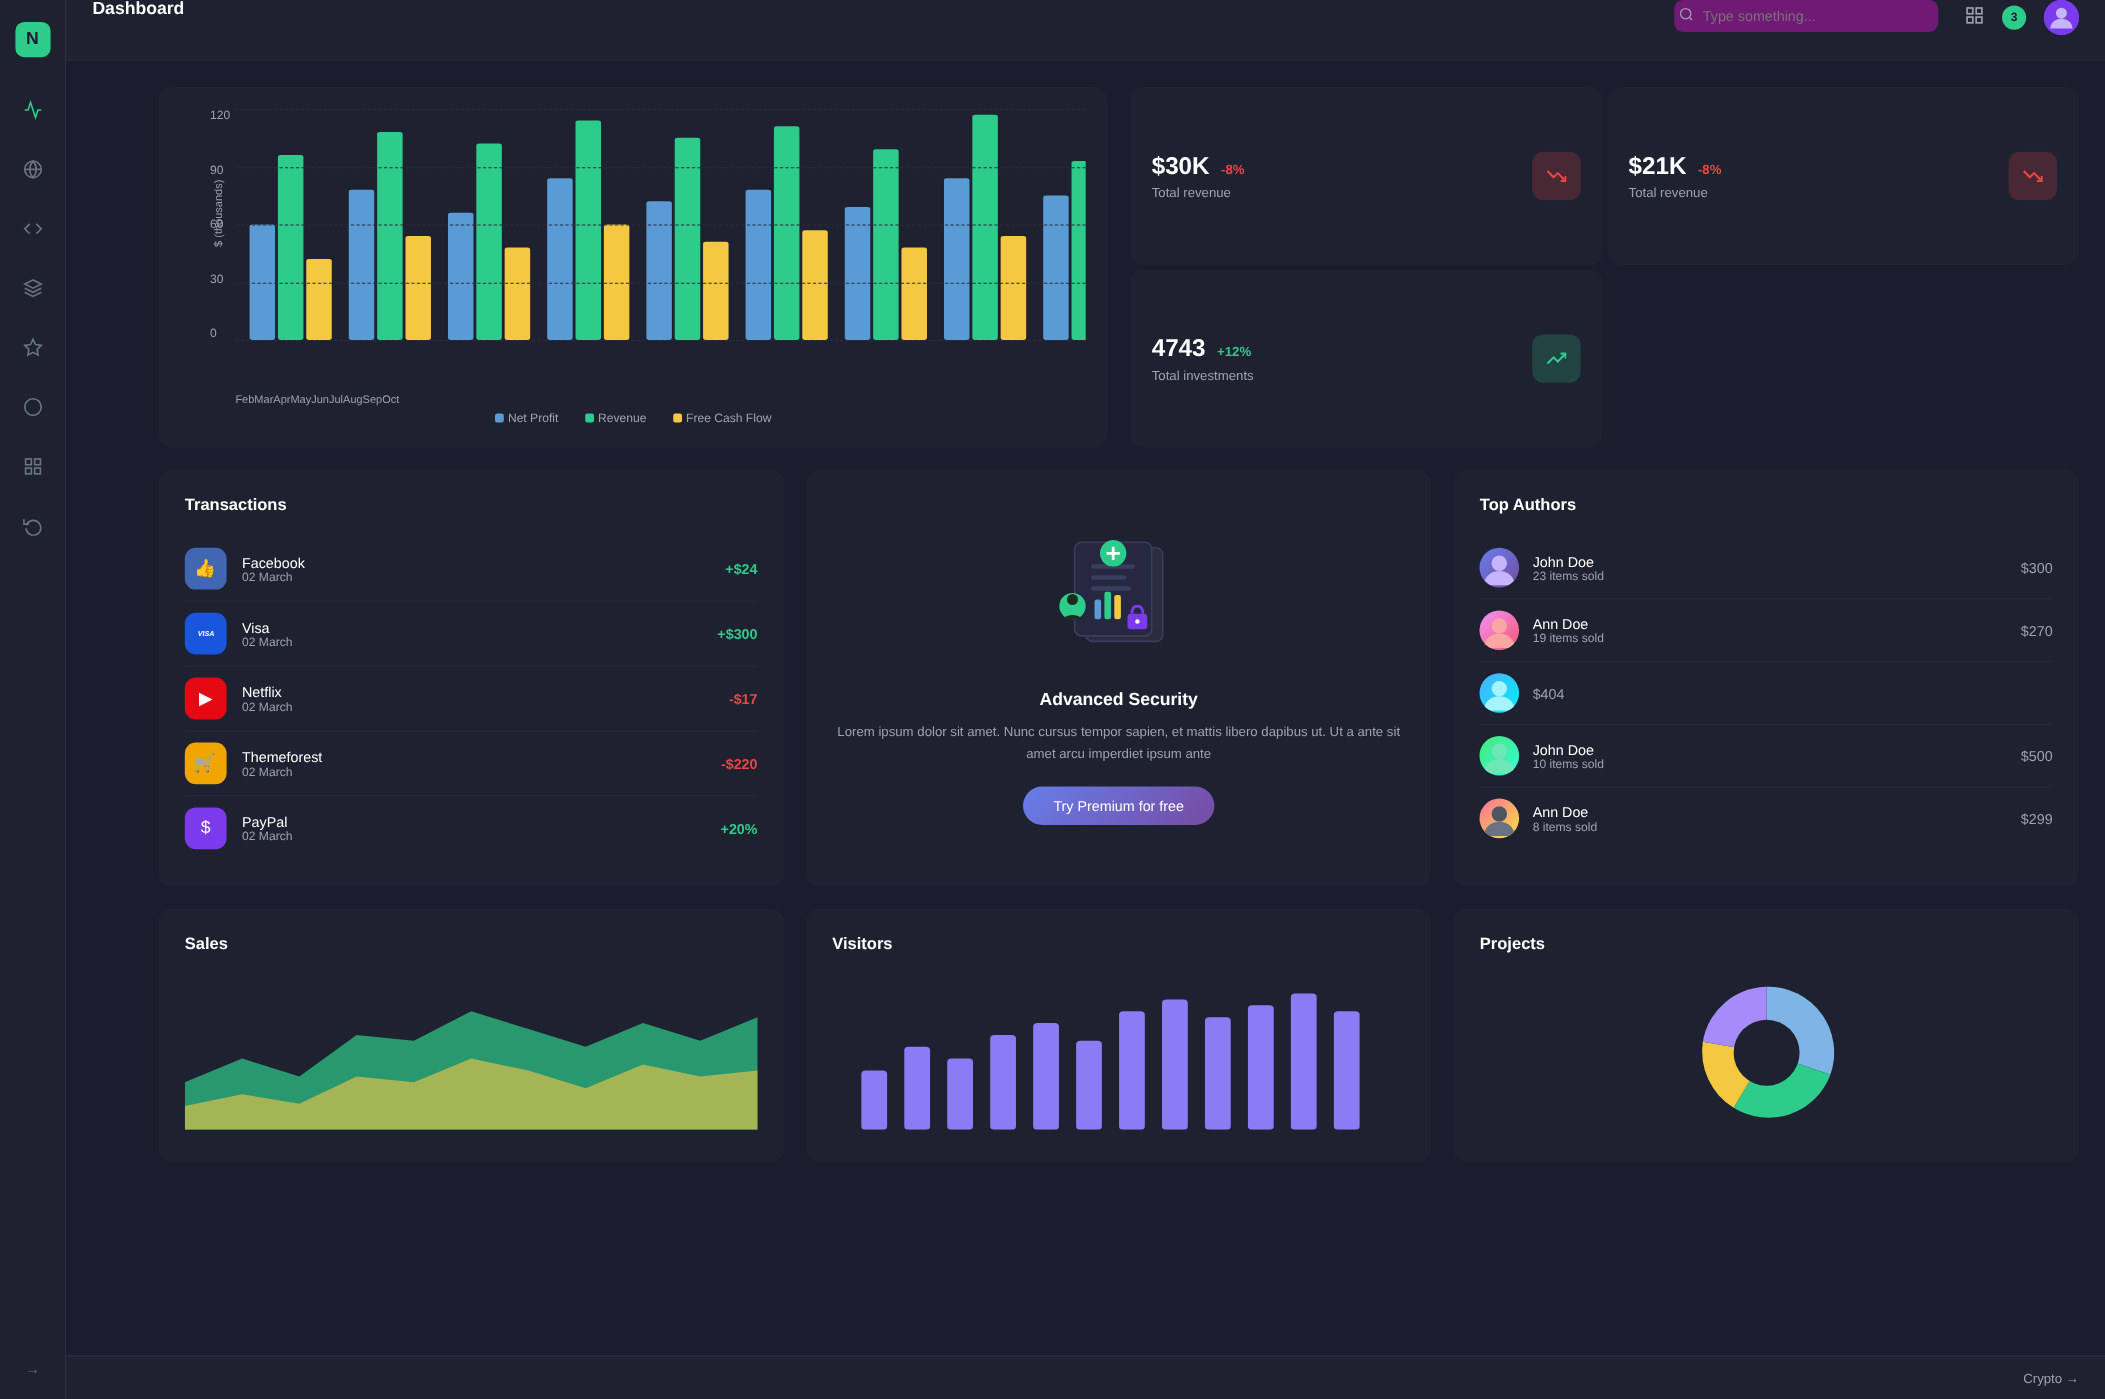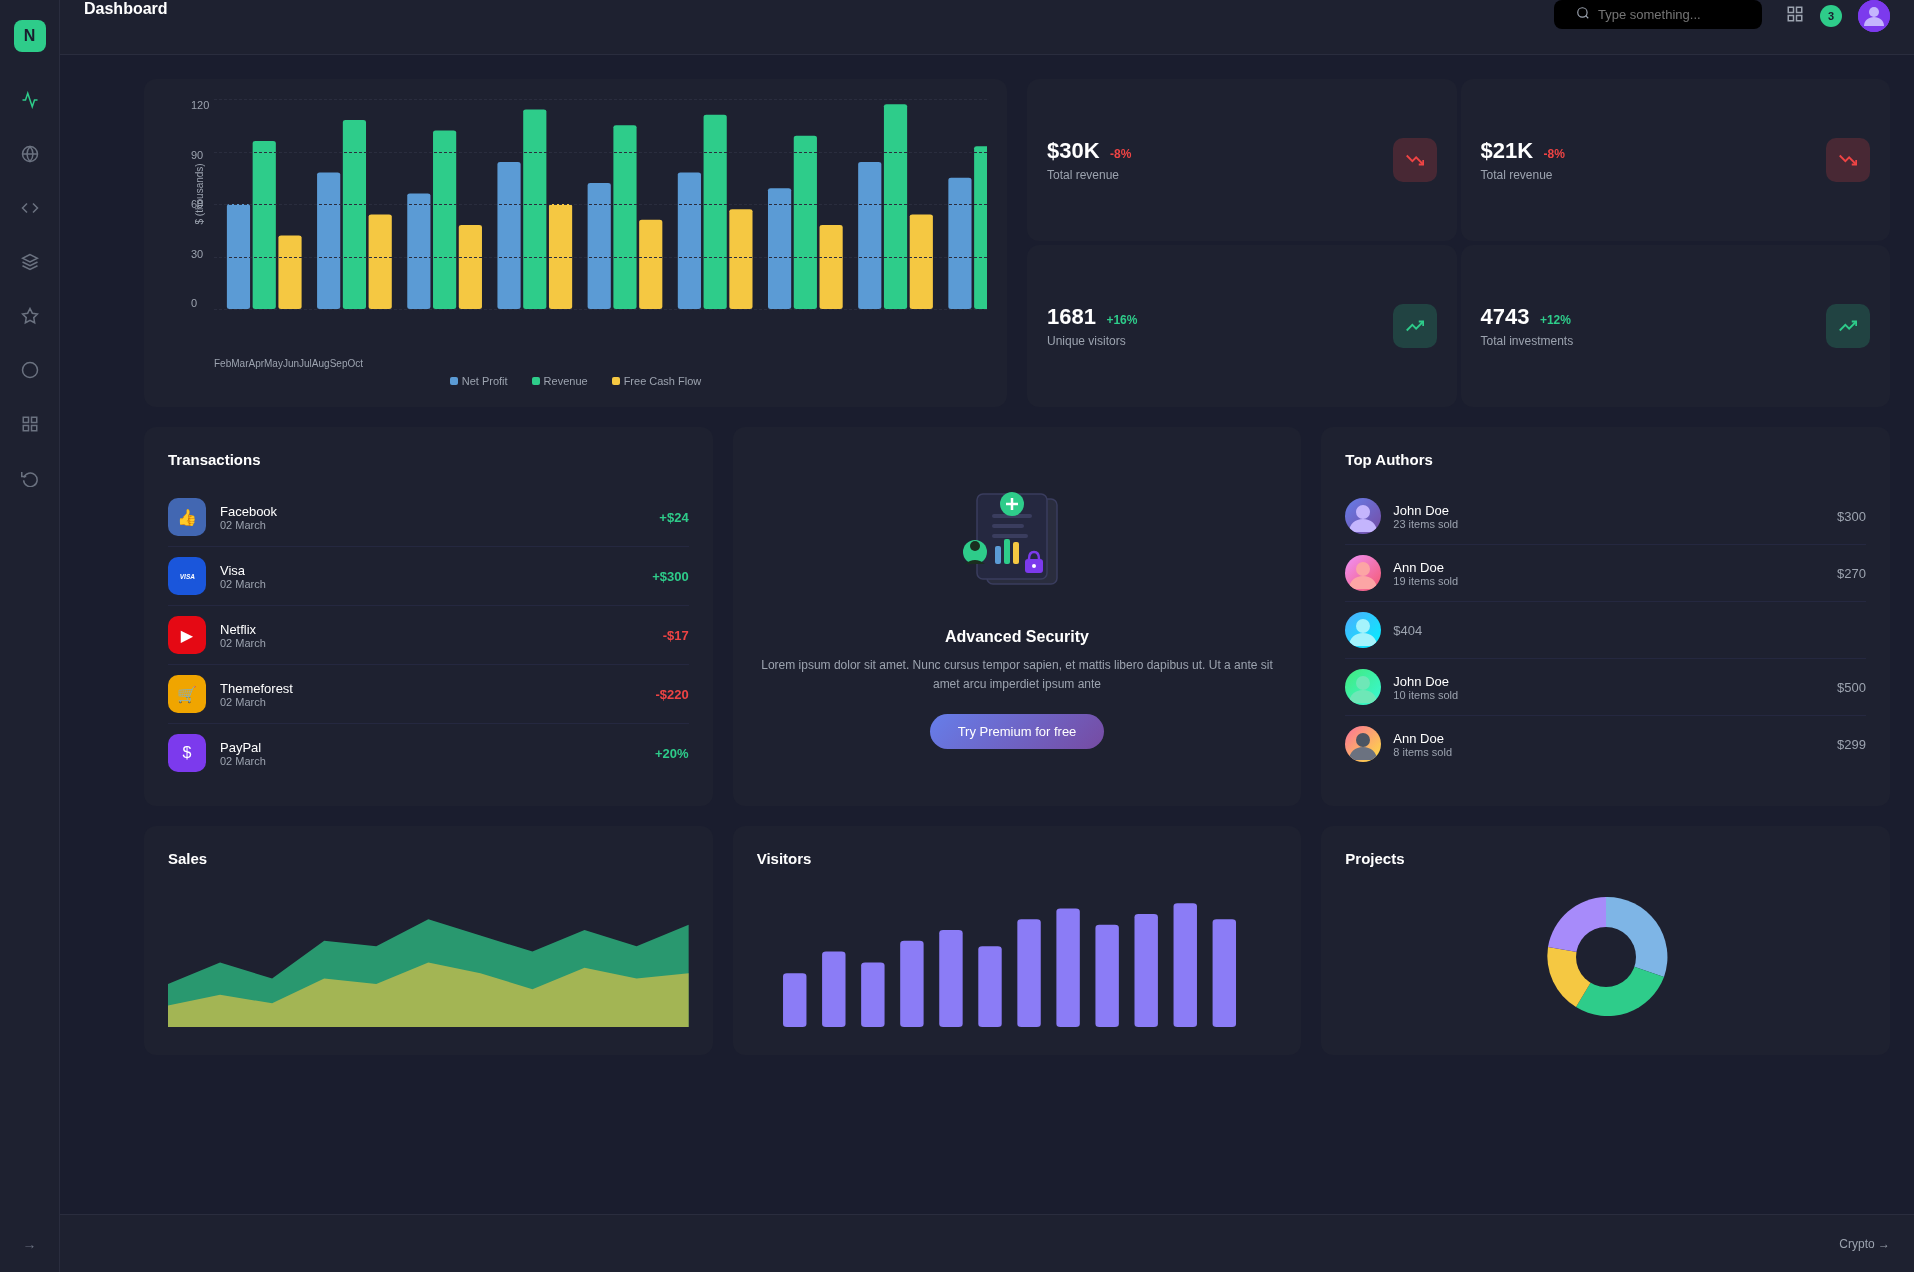--- a/index.html
+++ b/index.html
@@ -25,22 +25,22 @@
     .sidebar-arrow { color: #6b7280; font-size: 14px; cursor: pointer; margin-top: 20px; }
 
     
     .topbar {
       position: fixed; top: 0; left: 60px; right: 0; height: 55px; background: #1e2130;
       display: flex; align-items: flex-start; padding: 0 24px; z-index: 99;
       border-bottom: 1px solid #2a2d3e;
     }
     .topbar-title { font-size: 16px; font-weight: 600; color: #fff; margin-right: auto; }
     .topbar-search {
-      display: flex; align-items: center; background: #000000; border-radius: 8px;
-      padding: 6px 22px; gap: 8px; width: 208px;
+      display: flex; align-items: center; background: #701a75; border-radius: 8px;
+      padding: 6px 4px; gap: 8px; width: 240px;
     }
     .topbar-search input {
       background: none; border: none; color: #9ca3af; font-size: 13px; outline: none; width: 100%;
     }
     .topbar-search-icon { color: #9ca3af; font-size: 13px; }
     .topbar-right { display: flex; align-items: center; gap: 16px; margin-left: 24px; }
     .topbar-grid-icon { color: #9ca3af; font-size: 18px; cursor: pointer; }
     .topbar-badge {
       background: #2ecc8a; color: #1a1d2e; border-radius: 50%; width: 22px; height: 22px;
       display: flex; align-items: center; justify-content: center; font-size: 11px; font-weight: 700;
@@ -135,21 +135,21 @@
     .area-chart { width: 100%; height: 140px; }
 
     
     .visitors-chart { width: 100%; height: 140px; }
 
     
     .pie-chart-container { display: flex; align-items: center; justify-content: center; height: 140px; }
 
     
     .footer { 
-      position: fixed; bottom: 0; left: 0; right: 0; height: 58px; background: #1e2130;
+      position: fixed; bottom: 0; left: 0; right: 0; height: 40px; background: #1e2130;
       display: flex; align-items: center; justify-content: flex-end; padding: 0 24px;
       border-top: 1px solid #2a2d3e;
     }
     .footer-link { color: #9ca3af; font-size: 12px; cursor: pointer; }
 
     
     .av1 { background: linear-gradient(135deg, #667eea, #764ba2); }
     .av2 { background: linear-gradient(135deg, #f093fb, #f5576c); }
     .av3 { background: linear-gradient(135deg, #4facfe, #00f2fe); }
     .av4 { background: linear-gradient(135deg, #43e97b, #38f9d7); }
@@ -356,35 +356,20 @@
           <div class="stat-icon stat-icon-red">
             <svg width="18" height="18" viewBox="0 0 24 24" fill="none" stroke="#ef4444" stroke-width="2.5">
                 <polyline points="23 18 13.5 8.5 8.5 13.5 1 6"></polyline>
                 <polyline points="17 18 23 18 23 12"></polyline>
               </svg>
           </div>
         </div>
         <div class="stat-card">
           <div class="stat-info">
             <div>
-              <span class="stat-value">1681</span>
-              <span class="stat-change-pos">+16%</span>
-            </div>
-            <div class="stat-label">Unique visitors</div>
-          </div>
-          <div class="stat-icon stat-icon-green">
-            <svg width="18" height="18" viewBox="0 0 24 24" fill="none" stroke="#2ecc8a" stroke-width="2.5">
-                <polyline points="23 6 13.5 15.5 8.5 10.5 1 18"></polyline>
-                <polyline points="17 6 23 6 23 12"></polyline>
-              </svg>
-          </div>
-        </div>
-        <div class="stat-card">
-          <div class="stat-info">
-            <div>
               <span class="stat-value">4743</span>
               <span class="stat-change-pos">+12%</span>
             </div>
             <div class="stat-label">Total investments</div>
           </div>
           <div class="stat-icon stat-icon-green">
             <svg width="18" height="18" viewBox="0 0 24 24" fill="none" stroke="#2ecc8a" stroke-width="2.5">
                 <polyline points="23 6 13.5 15.5 8.5 10.5 1 18"></polyline>
                 <polyline points="17 6 23 6 23 12"></polyline>
               </svg>

